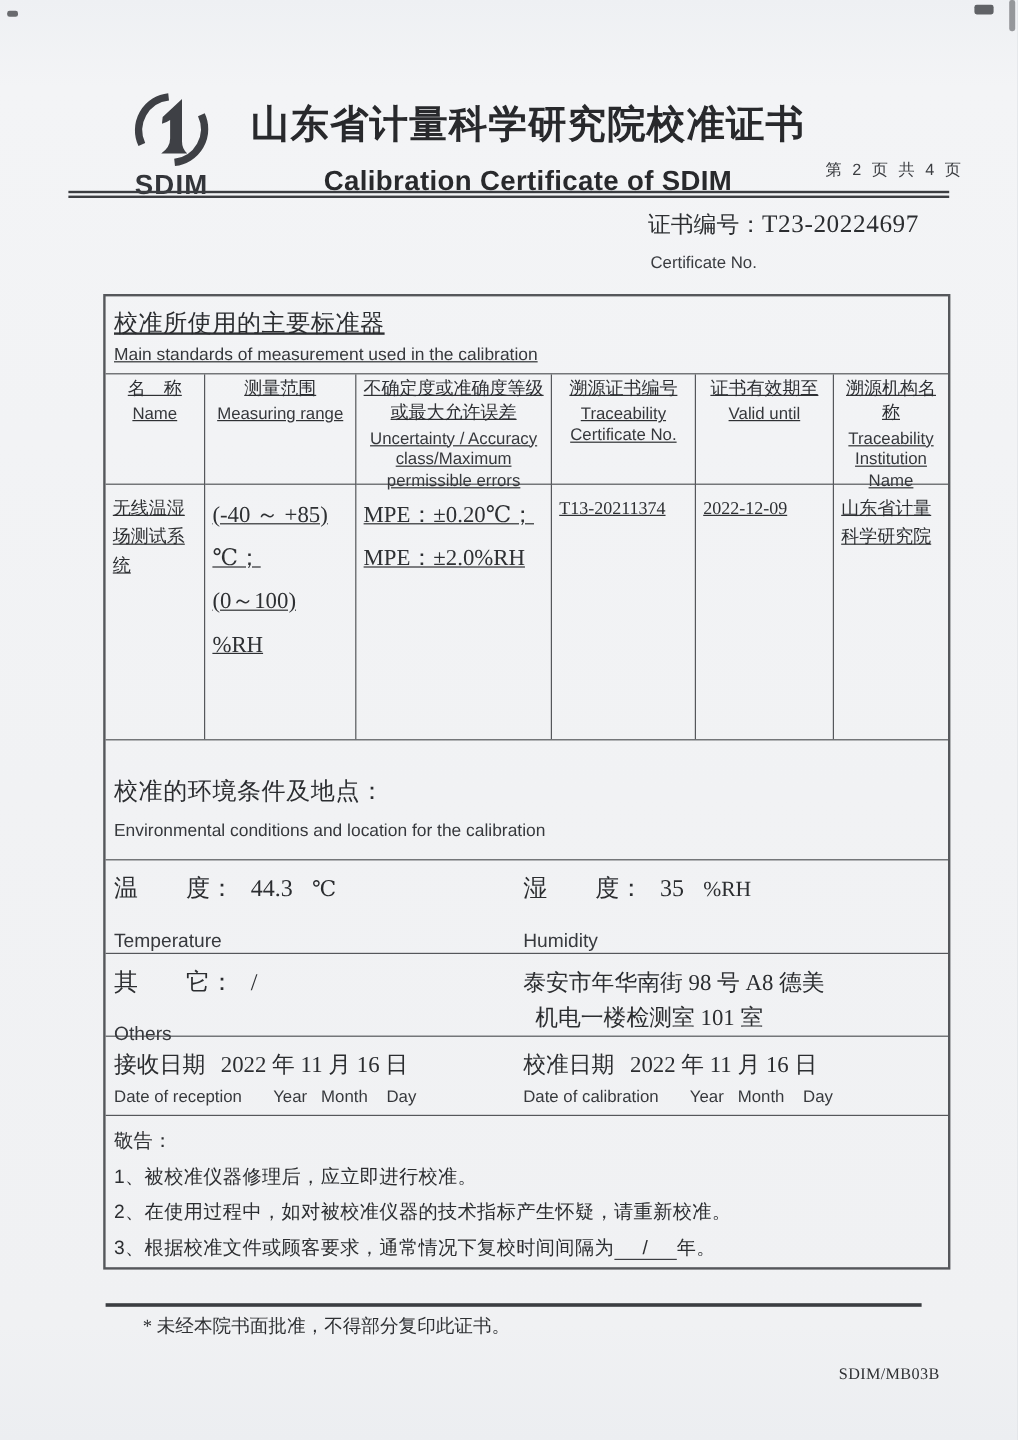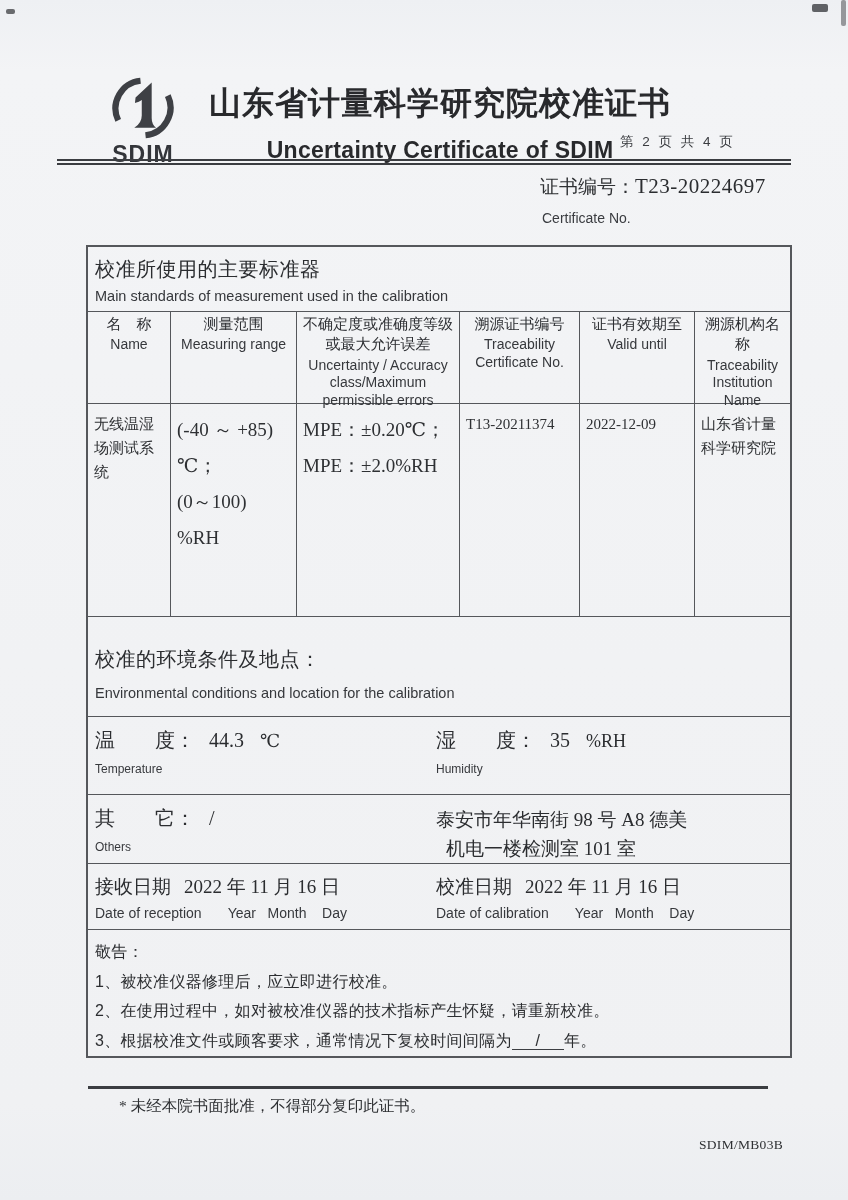--- a/index.html
+++ b/index.html
@@ -21,36 +21,36 @@
   
   .logo { position:absolute; left:99px; top:76px; width:88px; text-align:center; }
   .logo svg { width:62px; height:64px; display:block; margin:0 auto; }
   .logo .logo-label { font-size:23px; font-weight:bold; letter-spacing:1px; color:#33353a; margin-top:1px; }
 
   .titles { position:absolute; left:196px; top:82px; width:488px; text-align:center; }
   .title-zh { font-size:32px; font-weight:bold; letter-spacing:1px; color:#28292c;
               font-family:"Liberation Serif","DejaVu Serif",serif; white-space:nowrap; }
   .title-en { font-size:23px; font-weight:bold; color:#28292c; margin-top:11px; letter-spacing:.3px; }
 
-  .page-info { position:absolute; left:620px; top:133px; width:145px; font-size:13.5px;
+  .page-info { position:absolute; left:688px; top:133px; width:145px; font-size:13.5px;
                letter-spacing:2.5px; color:#3a3c40; white-space:nowrap; }
 
   .header-rule { position:absolute; left:57px; top:159px; width:734px; height:6px;
                  border-top:2.5px solid #3b3d41; border-bottom:2px solid #3b3d41; }
 
   .cert-line { position:absolute; left:540px; top:174px; white-space:nowrap; }
   .cert-label { font-size:19px; color:#2e3033; }
   .cert-value { font-size:21px; color:#2b2d30; letter-spacing:.5px; }
   .cert-en { position:absolute; left:542px; top:210px; font-size:14px; color:#3a3c40; }
 
   
   .main-box { position:absolute; left:86px; top:245px; width:706px; height:813px;
               border:2px solid #55575b; }
 
-  .sec-standards { height:370px; }
+  .sec-standards { height:370px;text-decoration:underline; }
   .sec-title-zh { font-size:20px; color:#2b2d30; padding:9px 0 0 7px; letter-spacing:.5px; }
   .sec-title-en { font-size:14.5px; color:#36383c; padding:5px 0 0 7px; }
 
   .table { margin-top:7px; height:306px;
            border-top:1.5px solid #55575b; border-bottom:1.5px solid #55575b; }
   .trow { display:grid; grid-template-columns:83px 126px 163px 120px 115px 1fr; }
   .thead { height:92px; }
   .thead .tcell { border-bottom:1.5px solid #55575b; display:flex; flex-direction:column;
                   align-items:center; text-align:center;
                   padding:2px 3px; height:92px; }
@@ -69,21 +69,21 @@
 
   .split { display:grid; grid-template-columns:341px 1fr; }
   .row-temp { height:78px; border-bottom:1.5px solid #55575b; }
   .row-others { height:69px; border-bottom:1.5px solid #55575b; }
   .row-dates { height:66px; border-bottom:1.5px solid #55575b; }
   .cell-pad { padding:10px 0 0 7px; }
 
   .env-label { font-size:20px; color:#2b2d30; }
   .env-value { font-size:20px; color:#2b2d30; margin-left:14px; }
   .env-unit { font-size:18px; color:#2b2d30; margin-left:16px; }
-  .en-sub { font-size:12px; color:#37393d; margin-top:8px; }
+  .en-sub { font-size:16px; color:#37393d; margin-top:22px; }
 
   .loc-row { display:flex; }
   .loc-left { flex:0 0 auto; }
   .loc-val { font-size:19px; color:#2b2d30; line-height:1.55;
              font-family:"Liberation Serif","DejaVu Serif",serif; }
   .loc-val .l2 { margin-left:10px; }
   .loc-en { font-size:14.5px; color:#37393d; margin-top:8px; }
 
   .date-zh { font-size:19px; color:#2b2d30; }
   .date-val { font-size:19px; margin-left:13px; color:#2b2d30; }
@@ -115,21 +115,21 @@
         <path d="M 46 6 A 45 45 0 0 0 10 70"></path>
         <path d="M 54 94 A 45 45 0 0 0 90 30"></path>
       </g>
       <path d="M38 33 L64 9 L64 66 Q64 76 71 82 L36 82 Q48 74 48 62 L48 37 Q44 40 37 42 Z" fill="#3e4045"></path>
     </svg>
     <div class="logo-label">SDIM</div>
   </div>
 
   <div class="titles">
     <div class="title-zh">山东省计量科学研究院校准证书</div>
-    <div class="title-en">Uncertainty Certificate of SDIM</div>
+    <div class="title-en">Calibration Certificate of SDIM</div>
   </div>
 
   <div class="page-info">第 2 页 共 4 页</div>
   <div class="header-rule"></div>
 
   <div class="cert-line serif">
     <span class="cert-label">证书编号：</span><span class="cert-value">T23-20224697</span>
   </div>
   <div class="cert-en">Certificate No.</div>
 

